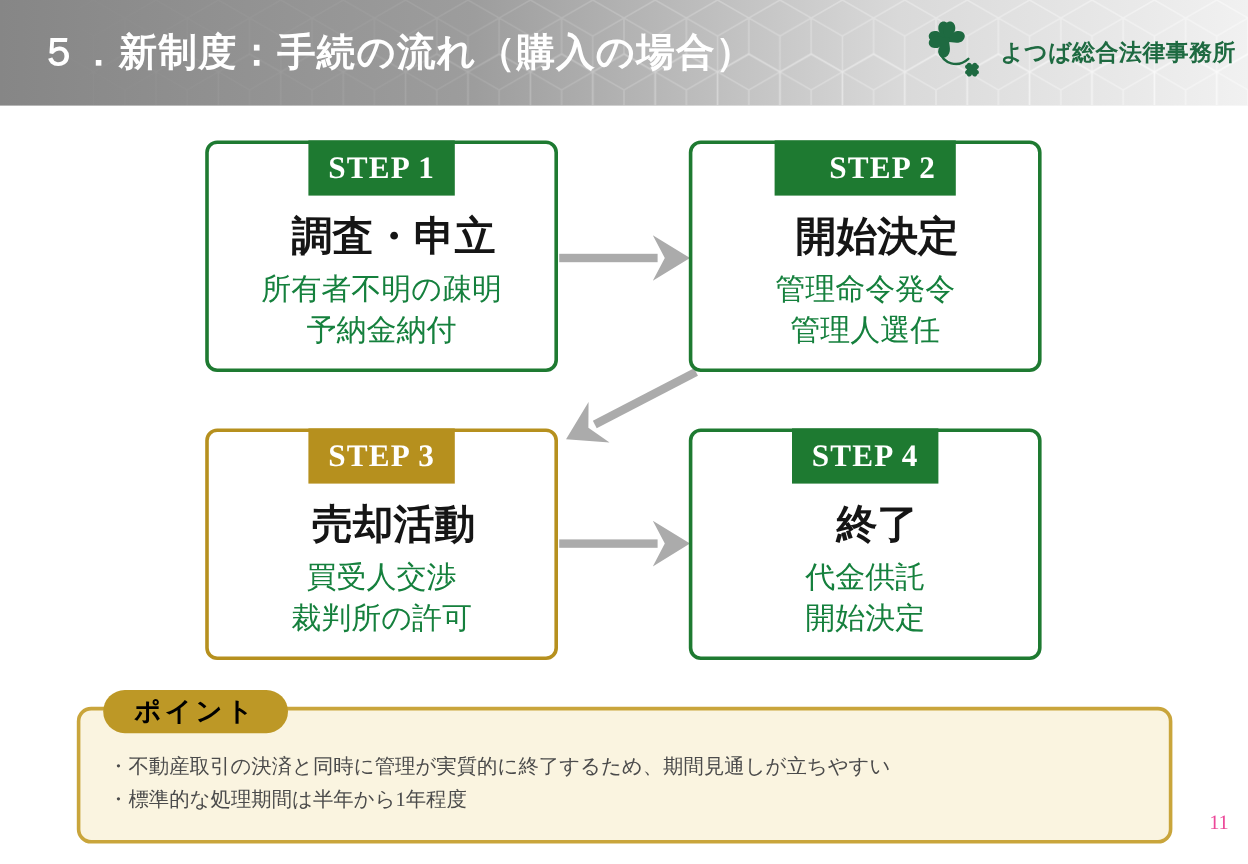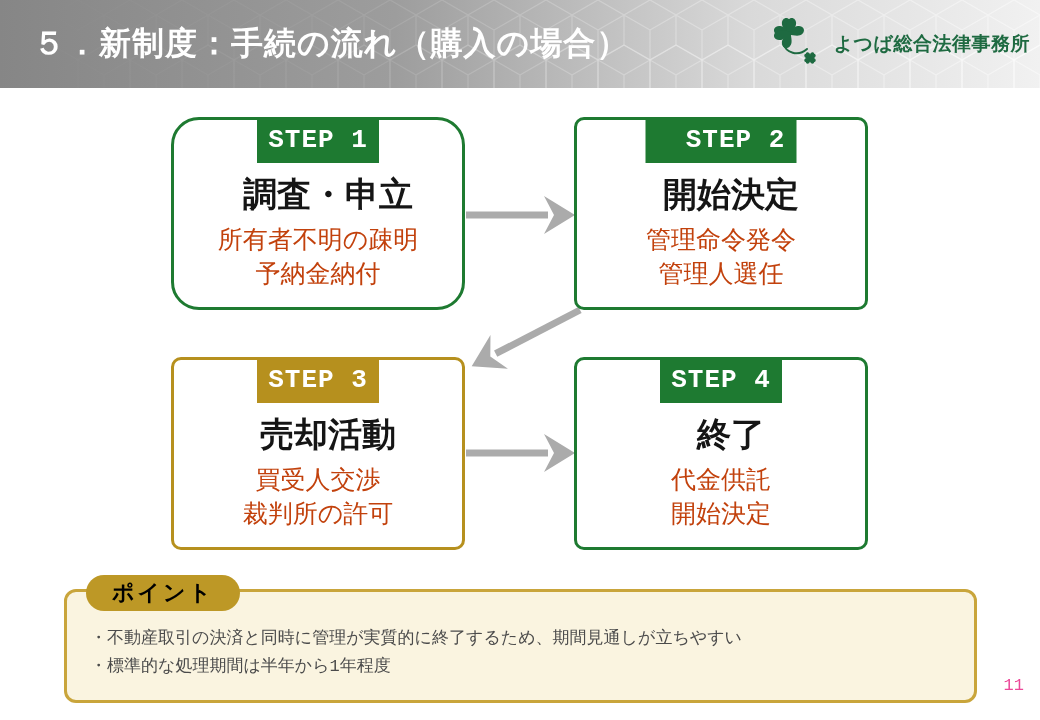--- a/index.html
+++ b/index.html
@@ -1,18 +1,18 @@
 <!DOCTYPE html>
 <html><head>
 <meta charset="utf-8">
 <style>
   html,body{margin:0;padding:0;background:#ffffff;}
   .slide{
     position:relative;width:1040px;height:720px;overflow:hidden;background:#ffffff;
-    font-family:Liberation Mono, monospace;
+    font-family:Liberation Serif, serif;
   }
   
   .header{
     position:absolute;left:0;top:0;width:1040px;height:88px;
     background:linear-gradient(90deg,#868686 0%,#9d9d9d 38%,#d9d9d9 72%,#f1f1f1 100%);
   }
   .header-pattern{
     position:absolute;left:0;top:0;width:1040px;height:88px;
     -webkit-mask-image:linear-gradient(90deg,rgba(0,0,0,0) 0%,rgba(0,0,0,.12) 30%,rgba(0,0,0,.55) 60%,rgba(0,0,0,.95) 100%);
     mask-image:linear-gradient(90deg,rgba(0,0,0,0) 0%,rgba(0,0,0,.12) 30%,rgba(0,0,0,.55) 60%,rgba(0,0,0,.95) 100%);
@@ -34,21 +34,21 @@
   .step-box-2{left:574px;top:117px;}
   .step-box-3{left:171px;top:357px;}
   .step-box-4{left:574px;top:357px;}
   .step-badge{
     position:absolute;left:50%;transform:translateX(-50%);top:-3px;
     width:122px;height:46px;background:#1e7a31;color:#ffffff;
     display:flex;align-items:center;justify-content:center;
     font-size:26px;font-weight:700;letter-spacing:1px;
   }
   .step-title{margin-top:57px;font-size:34px;font-weight:700;color:#151515;line-height:41px;padding-left:20px;}
-  .step-lines{margin-top:7px;font-size:25px;line-height:34px;color:#c2410c;font-weight:300;}
+  .step-lines{margin-top:7px;font-size:25px;line-height:34px;color:#15803d;font-weight:300;}
   
   .arrows-svg{position:absolute;left:0;top:0;width:1040px;height:720px;z-index:1;pointer-events:none;}
   .arrow{fill:#ababab;}
   
   .point-box{
     position:absolute;left:64px;top:589px;width:913px;height:114px;box-sizing:border-box;
     background:#faf4e0;border:3px solid #c9a53b;border-radius:12px;z-index:2;
   }
   .point-badge{
     position:absolute;left:86px;top:575px;width:154px;height:36px;border-radius:18px;
@@ -111,21 +111,21 @@
     <g class="arrow" transform="translate(580,310) rotate(152.6)" style="fill: rgb(171, 171, 171);">
       <rect x="0" y="-3.5" width="95" height="7"></rect>
       <polygon points="91,-19 122,0 91,19 101,0"></polygon>
     </g>
     <g class="arrow" transform="translate(466,453)" style="fill: rgb(171, 171, 171);">
       <rect x="0" y="-3.5" width="82" height="7"></rect>
       <polygon points="78,-19 109,0 78,19 88,0"></polygon>
     </g>
   </svg>
 
-  <div class="step-box step-box-1" style="border-color: rgb(30, 122, 49); border-radius: 28px;">
+  <div class="step-box step-box-1" style="border-color: rgb(30, 122, 49);">
     <div class="step-badge" style="background: rgb(30, 122, 49);">STEP 1</div>
     <div class="step-title">調査・申立</div>
     <div class="step-lines">
       <div>所有者不明の疎明</div>
       <div>予納金納付</div>
     </div>
   </div>
 
   <div class="step-box step-box-2" style="border-color: rgb(30, 122, 49);">
     <div class="step-badge" style="background: rgb(30, 122, 49); padding-left: 29px;">STEP 2</div>

